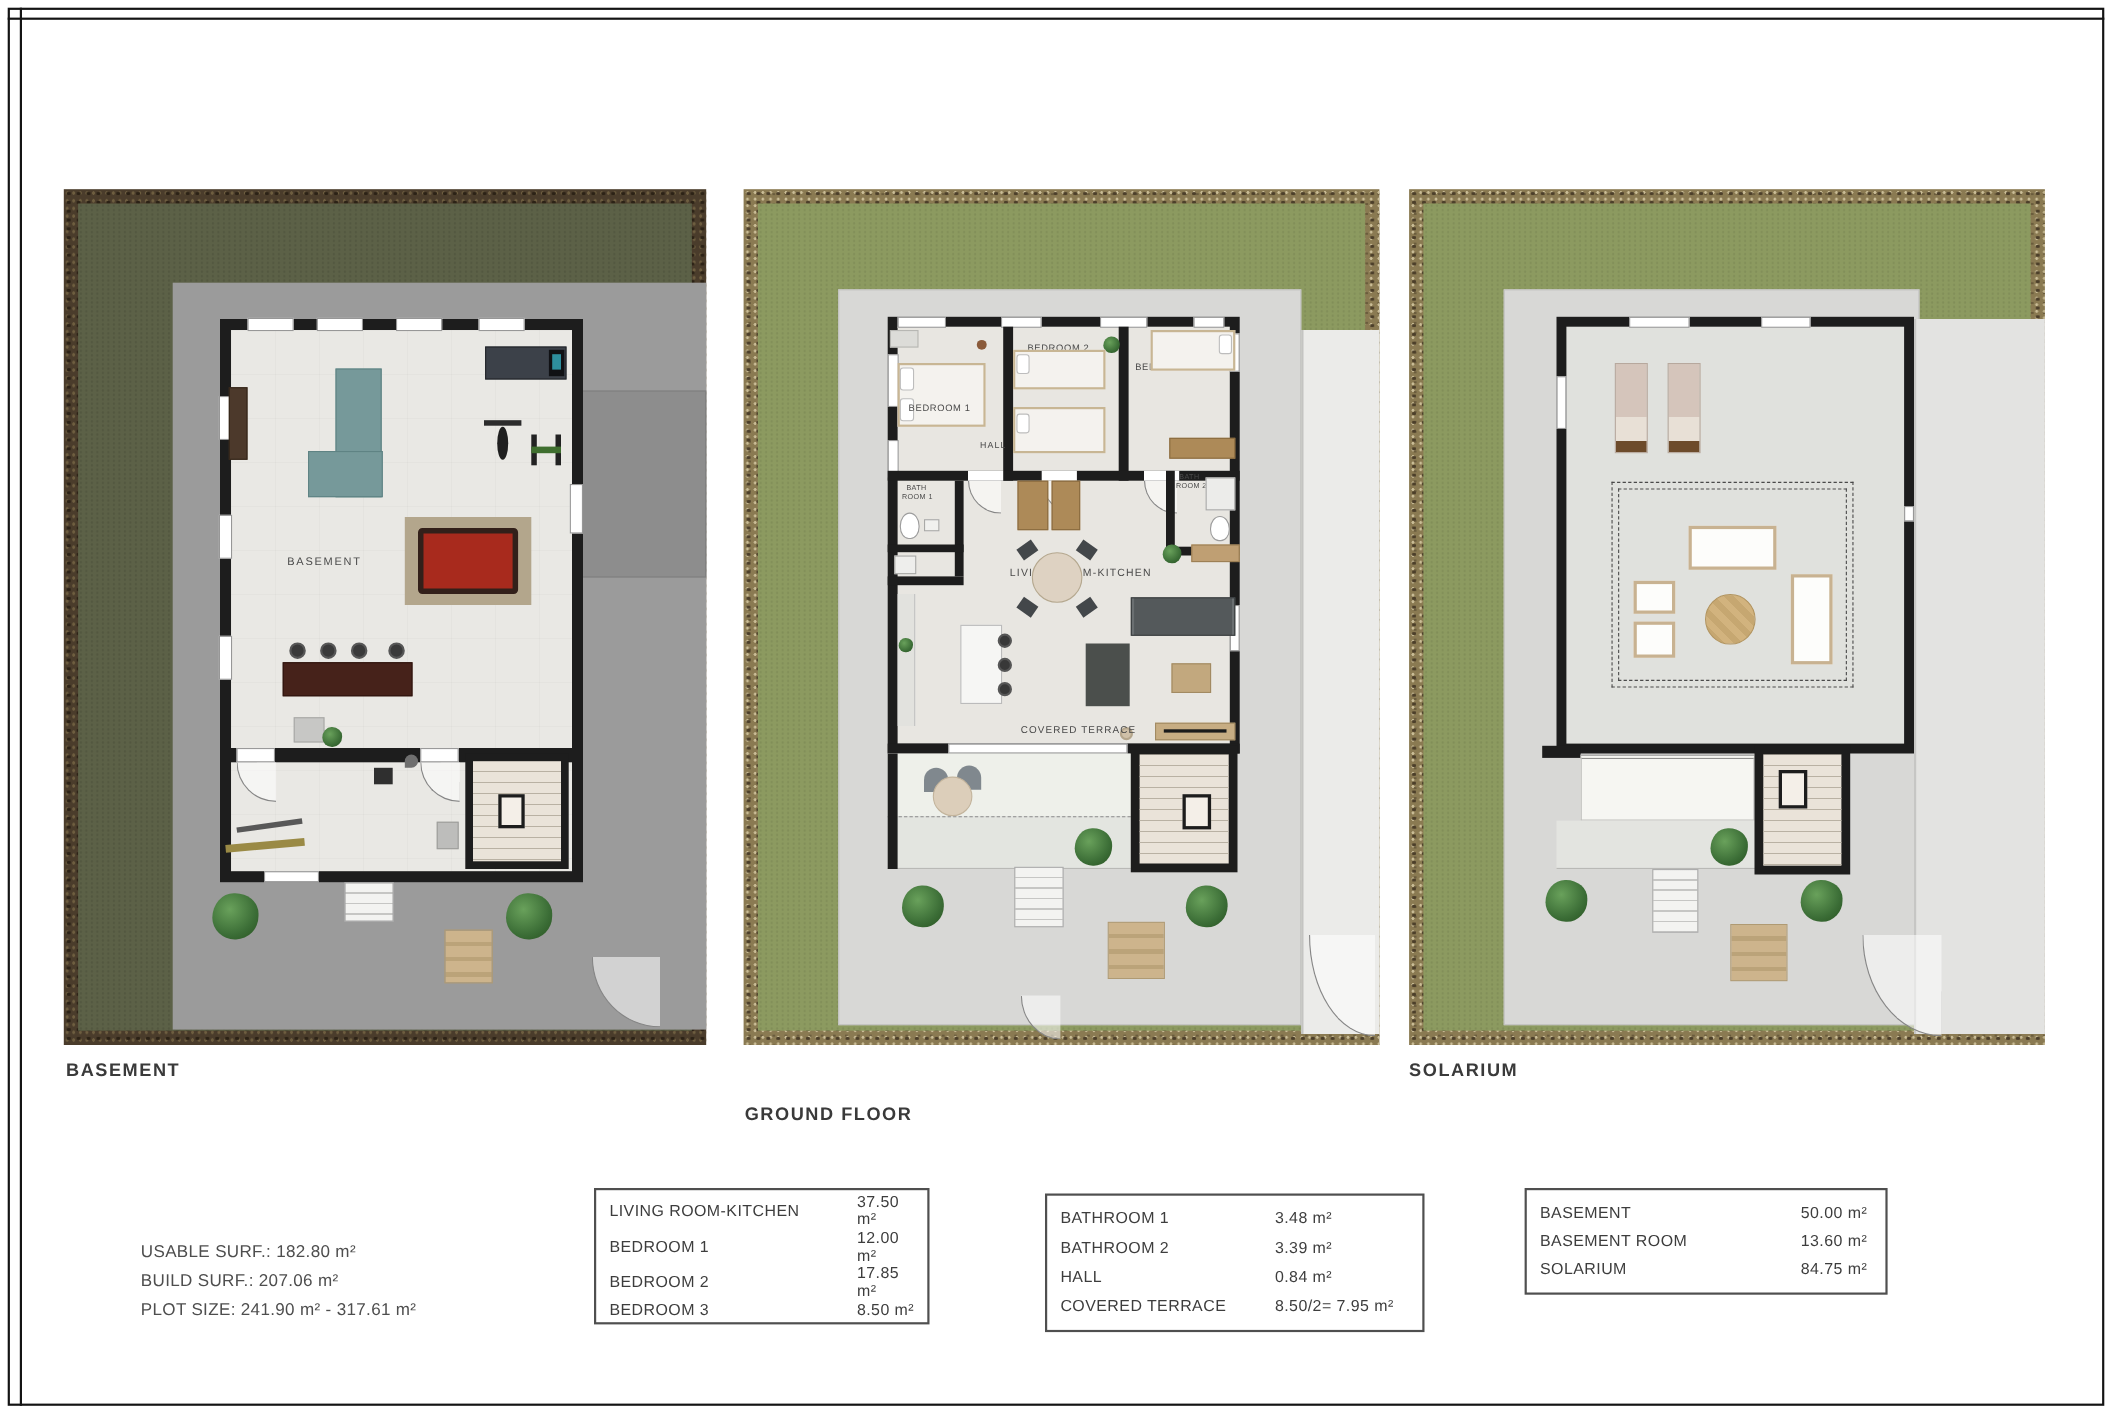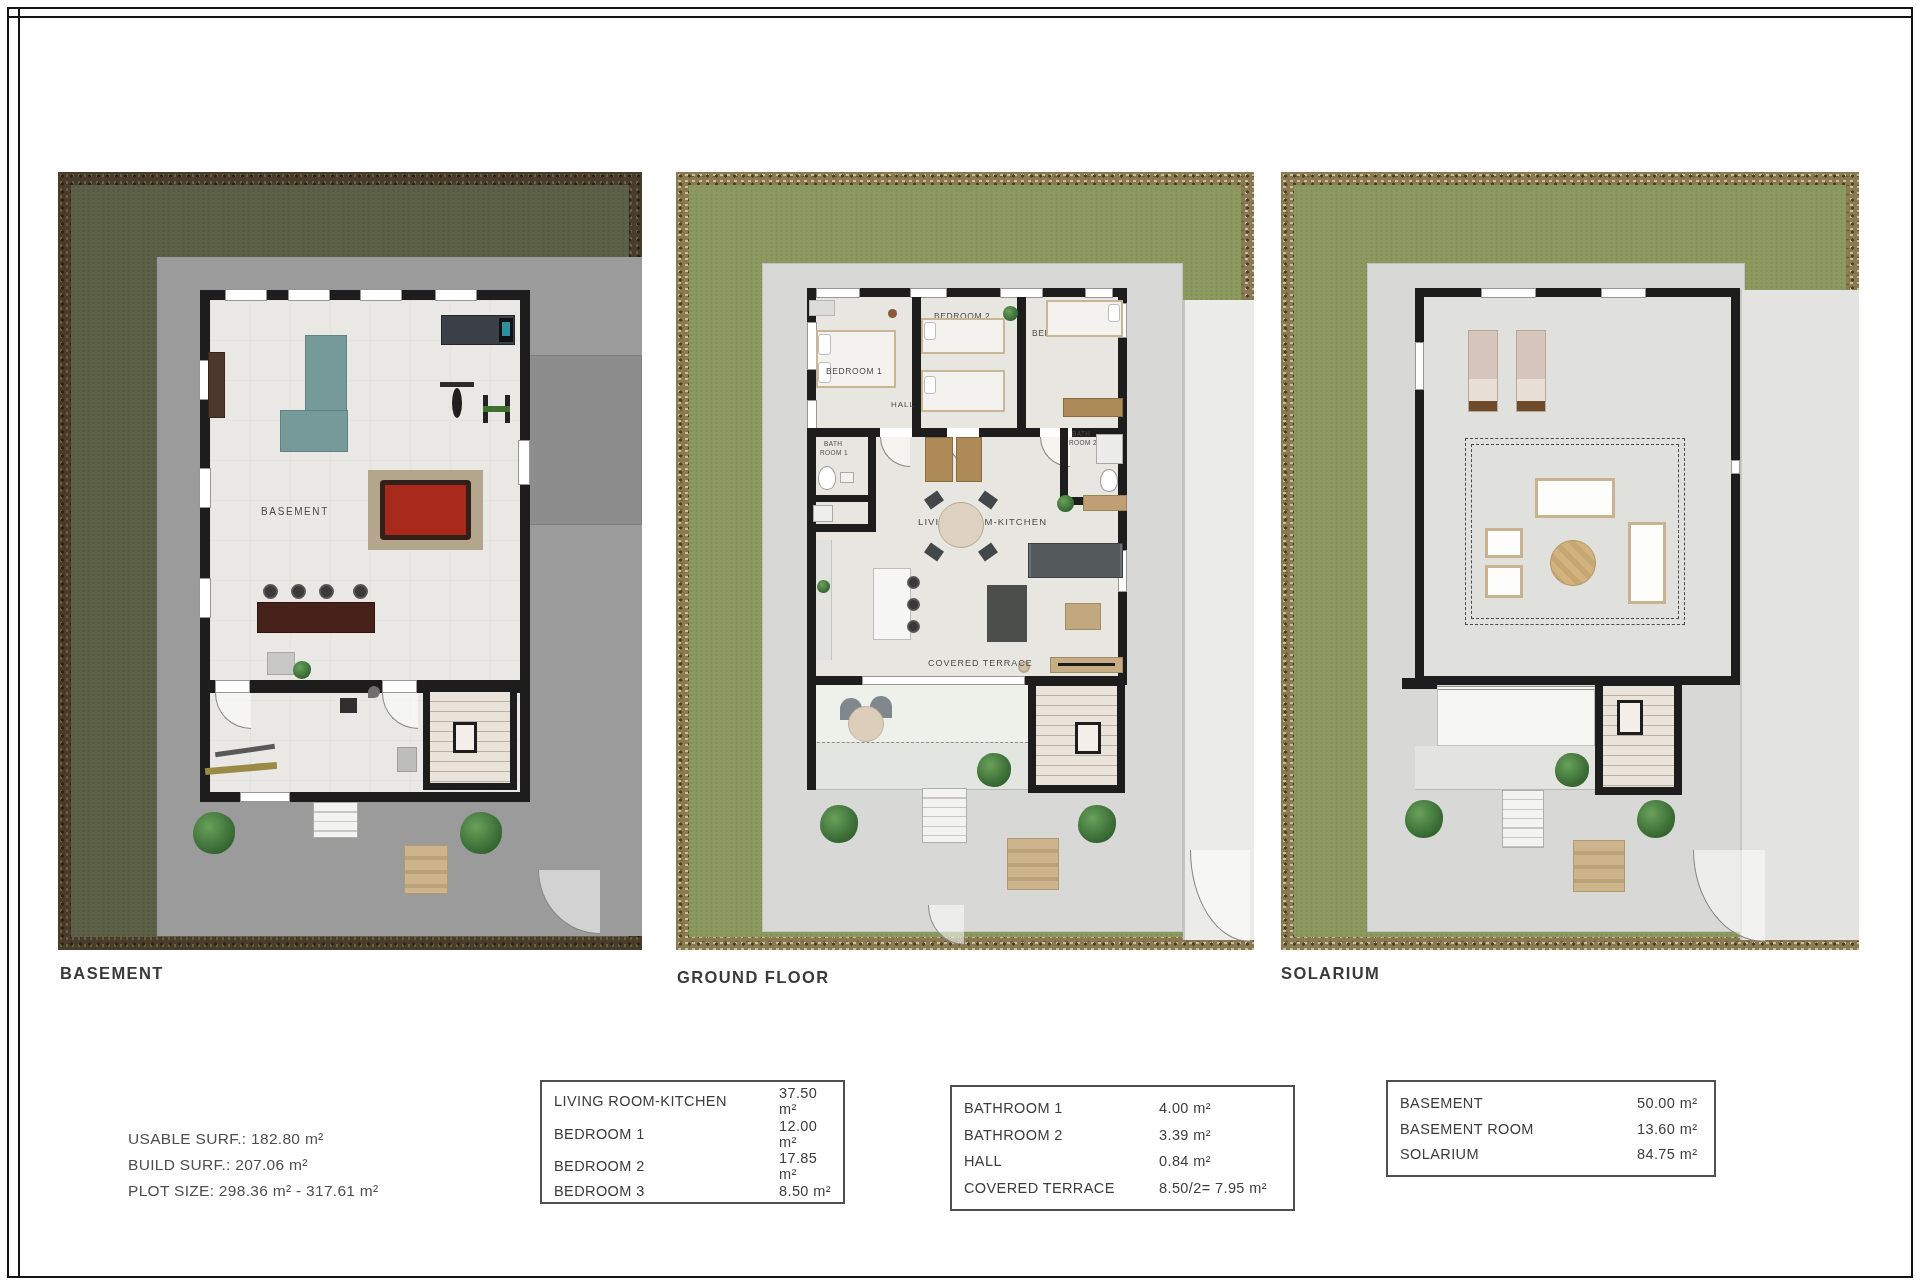--- a/index.html
+++ b/index.html
@@ -249,27 +249,27 @@
     <div class="tree" style="left:274px;top:581px;width:34px;height:34px"></div>
 
     <div class="steps" style="left:221px;top:618px;width:42px;height:58px"></div>
     <div class="tree" style="left:124px;top:628px;width:38px;height:38px"></div>
     <div class="tree" style="left:356px;top:628px;width:38px;height:38px"></div>
     <div class="picnic" style="left:292px;top:668px;width:52px;height:52px"></div>
     <div class="arc" style="left:412px;top:678px;width:72px;height:92px"></div>
   </div>
 
   <div class="ptitle" style="left:60px;top:964px">BASEMENT</div>
-  <div class="ptitle" style="left:677px;top:968px">GROUND FLOOR</div>
+  <div class="ptitle" style="left:677px;top:1004px">GROUND FLOOR</div>
   <div class="ptitle" style="left:1281px;top:964px">SOLARIUM</div>
 
   <div class="summary" style="left:128px;top:1126px">
     <div>USABLE SURF.: 182.80 m²</div>
     <div>BUILD SURF.: 207.06 m²</div>
-    <div>PLOT SIZE: 298.36 m² - 317.61 m²</div>
+    <div>PLOT SIZE: 241.90 m² - 317.61 m²</div>
   </div>
 
   <div class="tbox" style="left:540px;top:1080px;width:305px;height:124px;--labw:225px">
     <div class="trow">
         <span class="tlab">LIVING ROOM-KITCHEN</span>
         <span class="tval">37.50 m²</span>
       </div>
     <div class="trow">
         <span class="tlab">BEDROOM 1</span>
         <span class="tval">12.00 m²</span>
@@ -280,21 +280,21 @@
       </div>
     <div class="trow">
         <span class="tlab">BEDROOM 3</span>
         <span class="tval">8.50 m²</span>
       </div>
   </div>
 
   <div class="tbox" style="left:950px;top:1085px;width:345px;height:126px;--labw:195px">
     <div class="trow">
         <span class="tlab">BATHROOM 1</span>
-        <span class="tval">4.00 m²</span>
+        <span class="tval">3.48 m²</span>
       </div>
     <div class="trow">
         <span class="tlab">BATHROOM 2</span>
         <span class="tval">3.39 m²</span>
       </div>
     <div class="trow">
         <span class="tlab">HALL</span>
         <span class="tval">0.84 m²</span>
       </div>
     <div class="trow">

